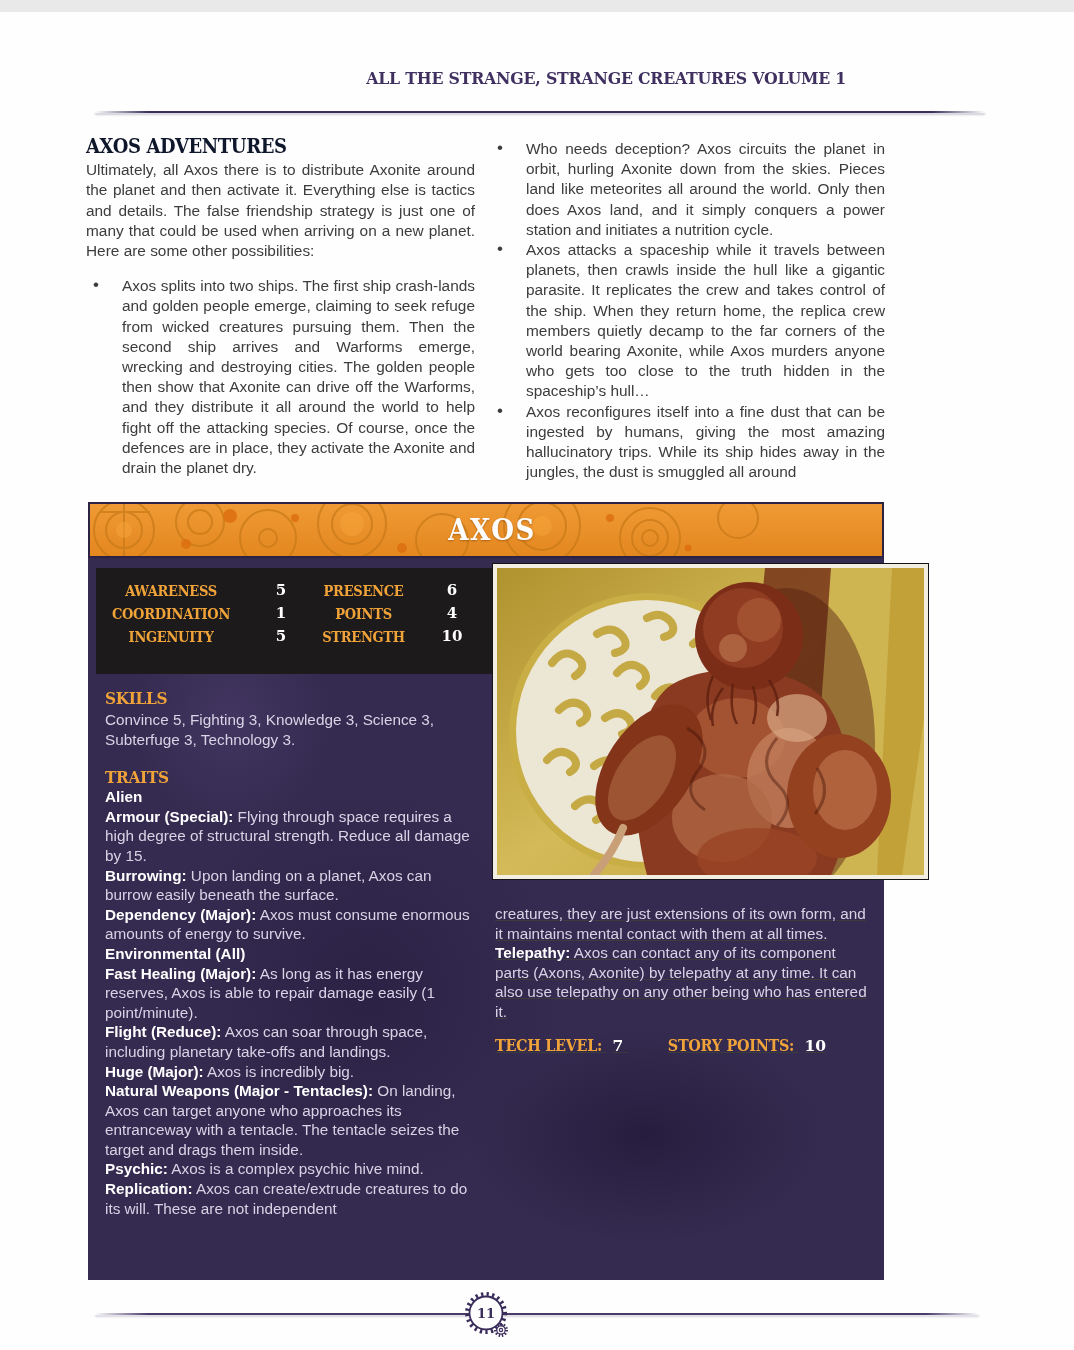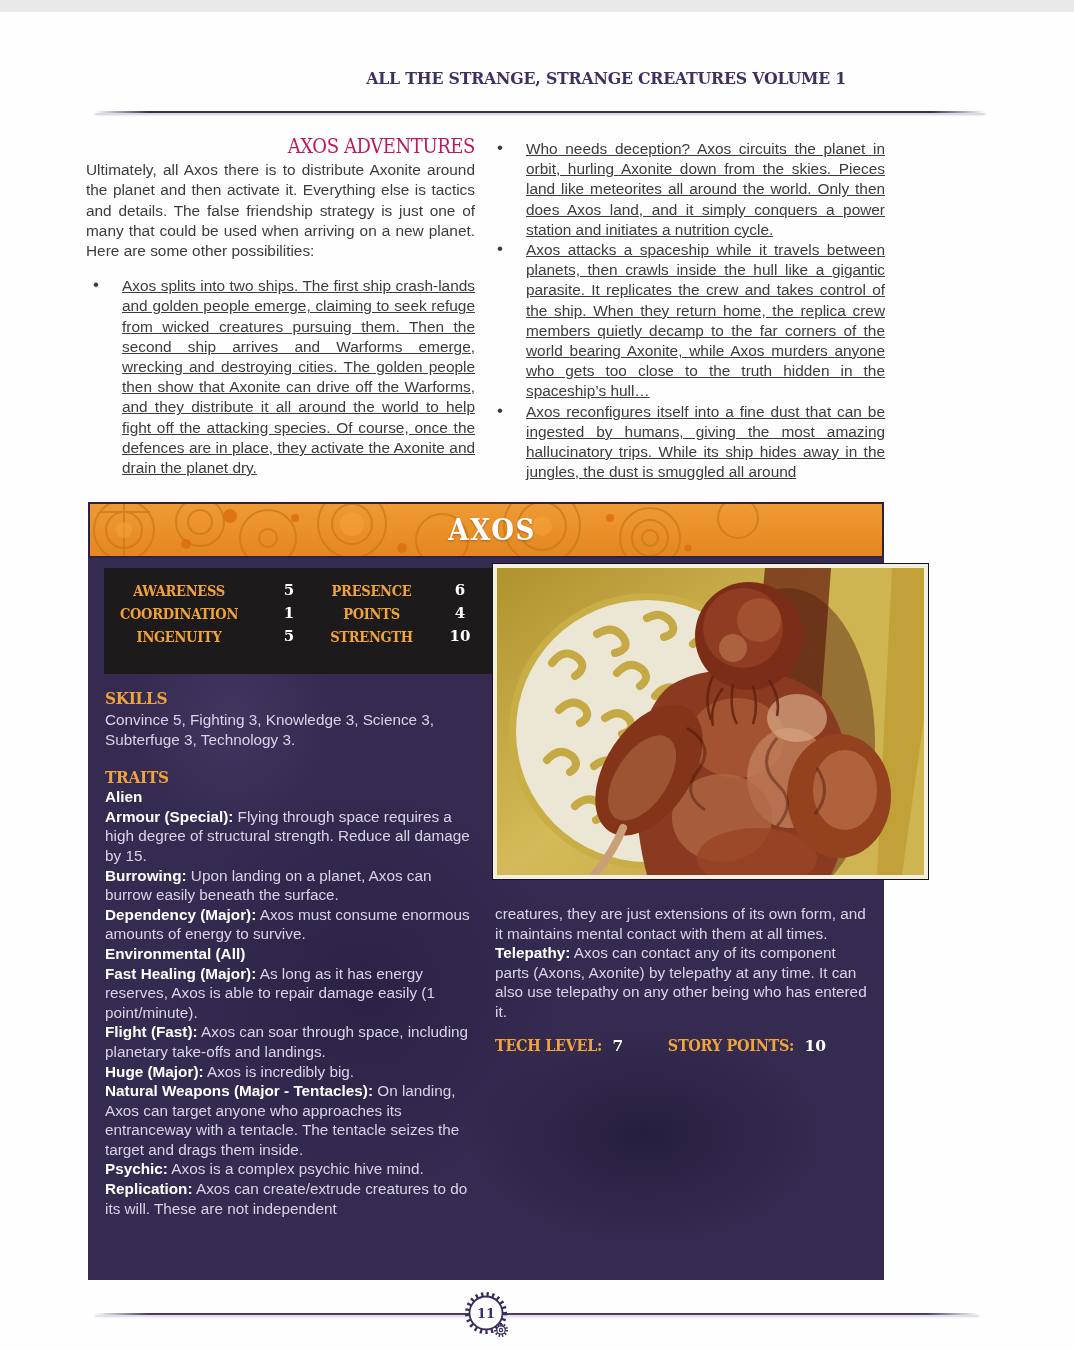--- a/index.html
+++ b/index.html
@@ -11,57 +11,57 @@
     font-family:"DejaVu Serif",serif;font-weight:bold;font-stretch:condensed;
     font-size:17.5px;letter-spacing:-0.2px;color:#3f3060;}
   .header-rule{position:absolute;top:99px;left:95px;width:890px;height:2px;
     background:linear-gradient(to right,rgba(59,46,90,0),#3b2e5a 6%,#3b2e5a 94%,rgba(59,46,90,0));
     box-shadow:0 2px 2px rgba(60,50,90,.25);}
 
   
   .col{position:absolute;top:124px;font-size:15.4px;line-height:20.2px;}
   .col-left{left:86px;width:389px;}
   .col-right{left:490px;width:395px;}
-  .col h2{margin:0 0 4px 0;font-family:"DejaVu Serif",serif;font-weight:normal;
-    font-stretch:condensed;font-size:20px;letter-spacing:-0.4px;color:#be185d;text-align:right;}
+  .col h2{margin:0 0 4px 0;font-family:"DejaVu Serif",serif;font-weight:bold;
+    font-stretch:condensed;font-size:20px;letter-spacing:-0.4px;color:#0f172a;}
   .body-j{margin:0;text-align:justify;}
-  ul.bullets{margin:15px 0 0 0;padding:0;list-style:none;text-align:justify;text-decoration:underline;}
+  ul.bullets{margin:15px 0 0 0;padding:0;list-style:none;text-align:justify;}
   ul.bullets.tight{margin-top:3px;}
   ul.bullets li{position:relative;padding-left:36px;margin:0;}
   ul.bullets li::before{content:"\2022";position:absolute;left:7px;top:-1px;font-size:17px;}
 
   
   .statblock{position:absolute;left:88px;top:490px;width:796px;}
   .sb-titlebar{position:relative;height:56px;box-sizing:border-box;border:2px solid #2c2244;
     background:linear-gradient(#ef9a35,#e4871f);overflow:hidden;padding-left:12px;}
   .sb-titlebar .deco{position:absolute;left:0;top:0;width:100%;height:100%;}
   .sb-title{position:relative;text-align:center;line-height:52px;
     font-family:"DejaVu Serif",serif;font-weight:bold;font-stretch:condensed;
     font-size:29px;letter-spacing:1.5px;color:#fdfdfd;text-shadow:0 1px 2px rgba(90,40,0,.4);}
   .sb-box{position:relative;height:722px;background-color:#352b50;
     background-image:
       radial-gradient(closest-side at 18% 22%,rgba(130,110,180,.16),transparent 70%),
       radial-gradient(closest-side at 78% 12%,rgba(140,120,190,.12),transparent 65%),
       radial-gradient(closest-side at 70% 80%,rgba(10,5,30,.35),transparent 75%),
       radial-gradient(closest-side at 35% 60%,rgba(20,12,45,.3),transparent 70%);}
 
-  .stats-panel{position:absolute;left:16px;top:10px;width:418px;height:106px;background:#1d1a1c;}
+  .stats-panel{position:absolute;left:8px;top:10px;width:418px;height:106px;background:#1d1a1c;}
   .stats-grid{display:grid;grid-template-columns:150px 70px 95px 82px;row-gap:5px;
     padding-top:13px;align-items:center;}
   .stat-label{text-align:center;font-family:"DejaVu Serif",serif;font-weight:bold;
     font-stretch:condensed;font-size:14.5px;letter-spacing:-0.3px;color:#f0a339;}
   .stat-value{text-align:center;font-family:"DejaVu Serif",serif;font-weight:bold;
     font-size:15px;color:#ffffff;}
 
   .creature-img{position:absolute;left:405px;top:6px;width:435px;height:315px;
     box-sizing:border-box;border:4px solid #f2eee2;outline:1px solid #15131a;background:#c8a83a;}
   .creature-img svg{display:block;width:100%;height:100%;}
 
   .sb-left{position:absolute;left:17px;top:130px;width:374px;}
-  .sb-right{position:absolute;left:407px;top:346px;width:376px;}
+  .sb-right{position:absolute;left:407px;top:346px;width:376px;text-decoration:underline;}
   .sb-h{font-family:"DejaVu Serif",serif;font-weight:bold;font-stretch:condensed;
     font-size:17px;letter-spacing:-0.3px;color:#f0a339;}
   .traits-h{margin-top:18px;}
   .sb-text,.trait{margin:2px 0 0 0;font-size:15.3px;line-height:19.6px;color:#d9d3e6;}
   .trait{margin:0;}
   .trait b{color:#ffffff;}
 
   .tech-line{margin-top:14px;white-space:nowrap;}
   .tech-line .inline{font-size:16px;}
   .tech-val{font-family:"DejaVu Serif",serif;font-weight:bold;font-size:15.5px;
@@ -230,21 +230,21 @@
         <div class="sb-h">SKILLS</div>
         <p class="sb-text">Convince 5, Fighting 3, Knowledge 3, Science 3, Subterfuge 3, Technology 3.</p>
         <div class="sb-h traits-h">TRAITS</div>
         <div id="traits-left">
             <p class="trait"><b class="trait-name">Alien</b></p>
             <p class="trait"><b class="trait-name">Armour (Special):</b><span class="trait-desc"> Flying through space requires a high degree of structural strength. Reduce all damage by 15.</span></p>
             <p class="trait"><b class="trait-name">Burrowing:</b><span class="trait-desc"> Upon landing on a planet, Axos can burrow easily beneath the surface.</span></p>
             <p class="trait"><b class="trait-name">Dependency (Major):</b><span class="trait-desc"> Axos must consume enormous amounts of energy to survive.</span></p>
             <p class="trait"><b class="trait-name">Environmental (All)</b></p>
             <p class="trait"><b class="trait-name">Fast Healing (Major):</b><span class="trait-desc"> As long as it has energy reserves, Axos is able to repair damage easily (1 point/minute).</span></p>
-            <p class="trait"><b class="trait-name">Flight (Fast):</b><span class="trait-desc"> Axos can soar through space, including planetary take-offs and landings.</span></p>
+            <p class="trait"><b class="trait-name">Flight (Reduce):</b><span class="trait-desc"> Axos can soar through space, including planetary take-offs and landings.</span></p>
             <p class="trait"><b class="trait-name">Huge (Major):</b><span class="trait-desc"> Axos is incredibly big.</span></p>
             <p class="trait"><b class="trait-name">Natural Weapons (Major - Tentacles):</b><span class="trait-desc"> On landing, Axos can target anyone who approaches its entranceway with a tentacle. The tentacle seizes the target and drags them inside.</span></p>
             <p class="trait"><b class="trait-name">Psychic:</b><span class="trait-desc"> Axos is a complex psychic hive mind.</span></p>
             <p class="trait"><b class="trait-name">Replication:</b><span class="trait-desc"> Axos can create/extrude creatures to do its will. These are not independent</span></p>
           </div>
       </div>
 
       <div class="sb-right">
         <div id="traits-right">
             <p class="trait"><span class="trait-desc">creatures, they are just extensions of its own form, and it maintains mental contact with them at all times.</span></p>

